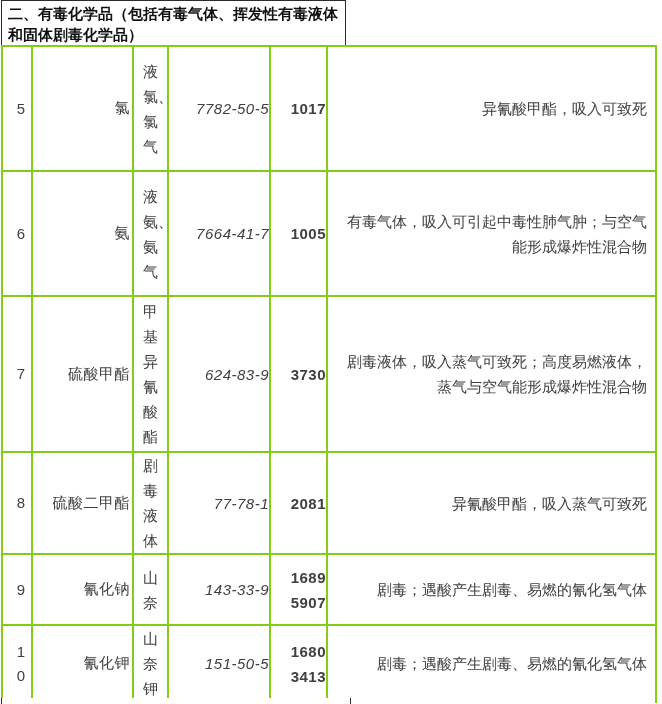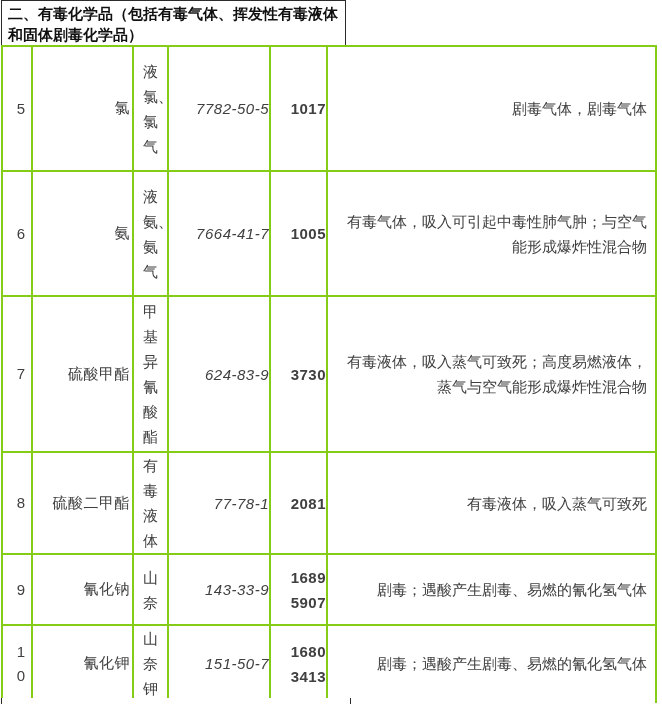--- a/index.html
+++ b/index.html
@@ -58,60 +58,60 @@
         <col style="width:57px">
         <col style="width:329px">
     </colgroup>
     <tbody>
       <tr class="r0">
         <td class="c-no">5</td>
         <td class="c-name">氯</td>
         <td class="c-alias">液氯、氯气</td>
         <td class="c-cas">7782-50-5</td>
         <td class="c-un">1017</td>
-        <td class="c-hazard">剧毒气体，剧毒气体</td>
+        <td class="c-hazard">异氰酸甲酯，吸入可致死</td>
       </tr>
       <tr class="r1">
         <td class="c-no">6</td>
         <td class="c-name">氨</td>
         <td class="c-alias">液氨、氨气</td>
         <td class="c-cas">7664-41-7</td>
         <td class="c-un">1005</td>
         <td class="c-hazard">有毒气体，吸入可引起中毒性肺气肿；与空气能形成爆炸性混合物</td>
       </tr>
       <tr class="r2">
         <td class="c-no">7</td>
         <td class="c-name">硫酸甲酯</td>
         <td class="c-alias">甲基异氰酸酯</td>
         <td class="c-cas">624-83-9</td>
         <td class="c-un">3730</td>
-        <td class="c-hazard">有毒液体，吸入蒸气可致死；高度易燃液体，蒸气与空气能形成爆炸性混合物</td>
+        <td class="c-hazard">剧毒液体，吸入蒸气可致死；高度易燃液体，蒸气与空气能形成爆炸性混合物</td>
       </tr>
       <tr class="r3">
         <td class="c-no">8</td>
         <td class="c-name">硫酸二甲酯</td>
-        <td class="c-alias">有毒液体</td>
+        <td class="c-alias">剧毒液体</td>
         <td class="c-cas">77-78-1</td>
         <td class="c-un">2081</td>
-        <td class="c-hazard">有毒液体，吸入蒸气可致死</td>
+        <td class="c-hazard">异氰酸甲酯，吸入蒸气可致死</td>
       </tr>
       <tr class="r4">
         <td class="c-no">9</td>
         <td class="c-name">氰化钠</td>
         <td class="c-alias">山奈</td>
         <td class="c-cas">143-33-9</td>
         <td class="c-un">1689
 5907</td>
         <td class="c-hazard">剧毒；遇酸产生剧毒、易燃的氰化氢气体</td>
       </tr>
       <tr class="r5">
         <td class="c-no">10</td>
         <td class="c-name">氰化钾</td>
         <td class="c-alias">山奈钾</td>
-        <td class="c-cas">151-50-7</td>
+        <td class="c-cas">151-50-5</td>
         <td class="c-un">1680
 3413</td>
         <td class="c-hazard">剧毒；遇酸产生剧毒、易燃的氰化氢气体</td>
       </tr>
     </tbody>
   </table>
 
   <div class="partial-row">
     <div class="partial-divider"></div>
   </div>

